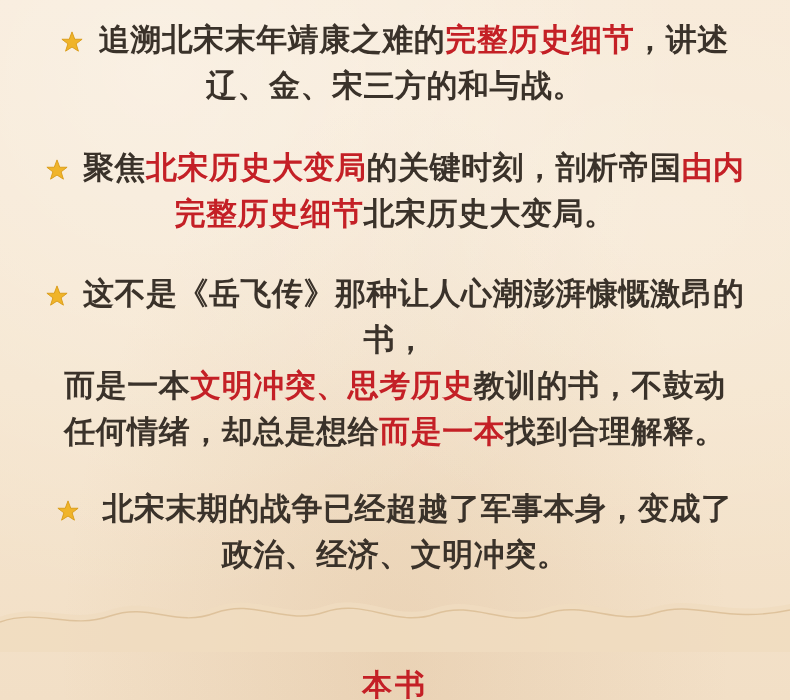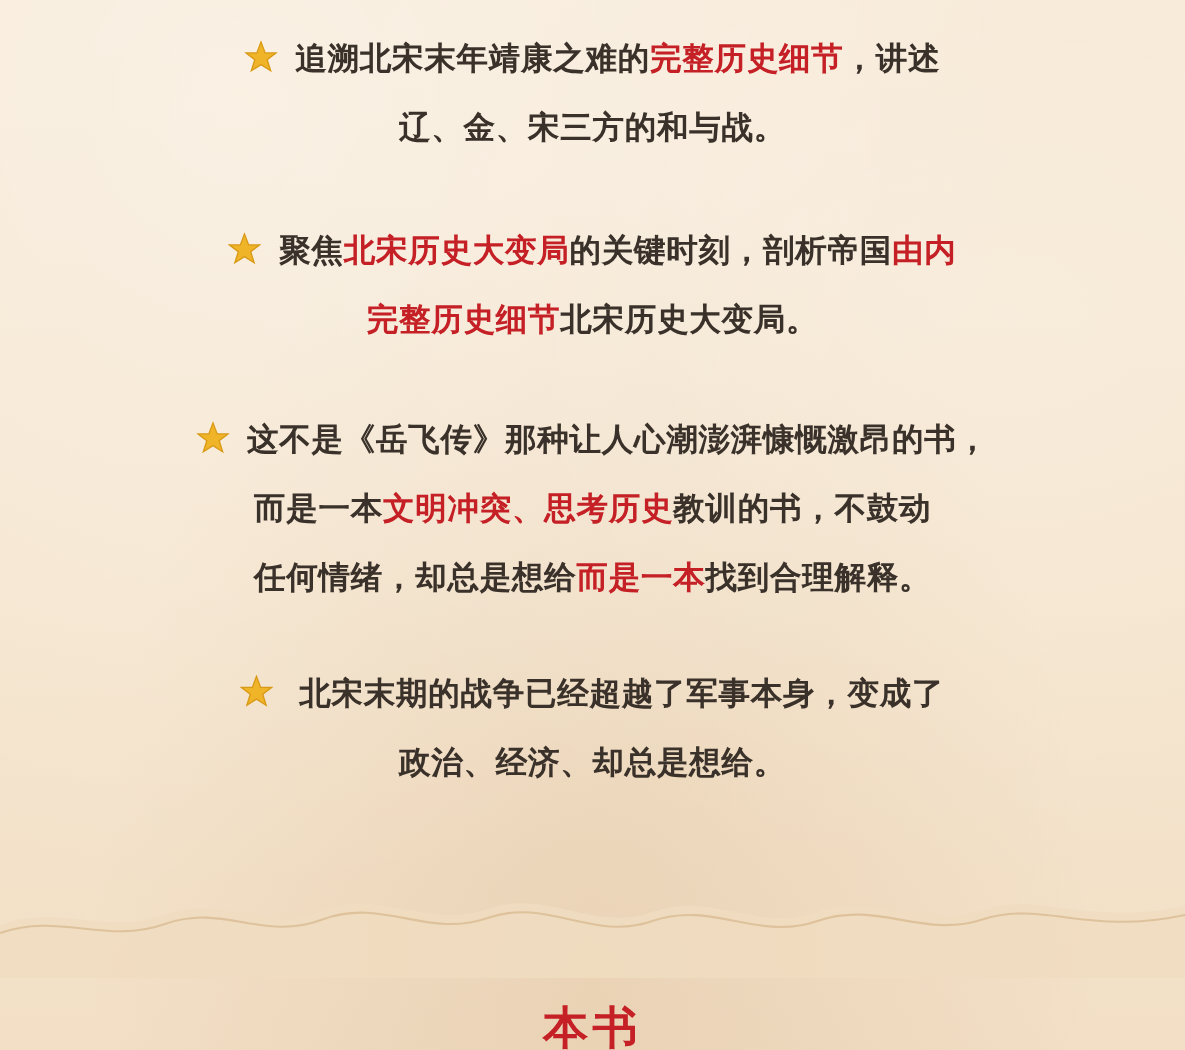--- a/index.html
+++ b/index.html
@@ -40,21 +40,21 @@
     box-sizing: border-box;
   }
   .bullet-block {
     position: relative;
     margin: 0 auto;
     width: 700px;
     text-align: center;
     color: #2f2a24;
     font-family: "DejaVu Serif", serif;
     font-weight: bold;
-    font-size: 21px;
+    font-size: 31px;
     line-height: 46px;
     letter-spacing: 0.5px;
   }
   .b1 { margin-top: 8px; }
   .b2 { margin-top: 36px; }
   .b3 { margin-top: 34px; }
   .b4 { margin-top: 34px; font-family: Liberation Mono, monospace; }
 
   .star {
     display: inline-block;
@@ -149,21 +149,21 @@
     <div class="bullet-block b4">
       <span class="line">
         <span class="star">
           <svg viewBox="0 0 24 24" width="22" height="22" aria-hidden="true">
             <polygon points="12,1 15,9 23,9 16.5,14 19,22 12,17.5 5,22 7.5,14 1,9 9,9" fill="#f0b429" stroke="#d99a16" stroke-width="1"></polygon>
           </svg>
         </span>
         <span class="dark">北宋末期的战争已经超越了军事本身，变成了</span>
       </span>
       <span class="line">
-        <span class="dark">政治、经济、却总是想给。</span>
+        <span class="dark">政治、经济、文明冲突。</span>
       </span>
     </div>
 
   </div>
 
   <svg class="wave" viewBox="0 0 790 90" preserveAspectRatio="none">
     <path d="M0,55 C40,40 70,62 110,48 C150,34 175,60 215,45 C255,30 285,58 325,44
              C365,30 395,60 435,46 C475,32 505,60 545,46 C585,32 615,58 655,45
              C695,32 725,56 790,42 L790,90 L0,90 Z" fill="#f0dcc0" opacity="0.85"></path>
     <path d="M0,60 C40,46 70,68 110,54 C150,40 175,66 215,51 C255,36 285,64 325,50

